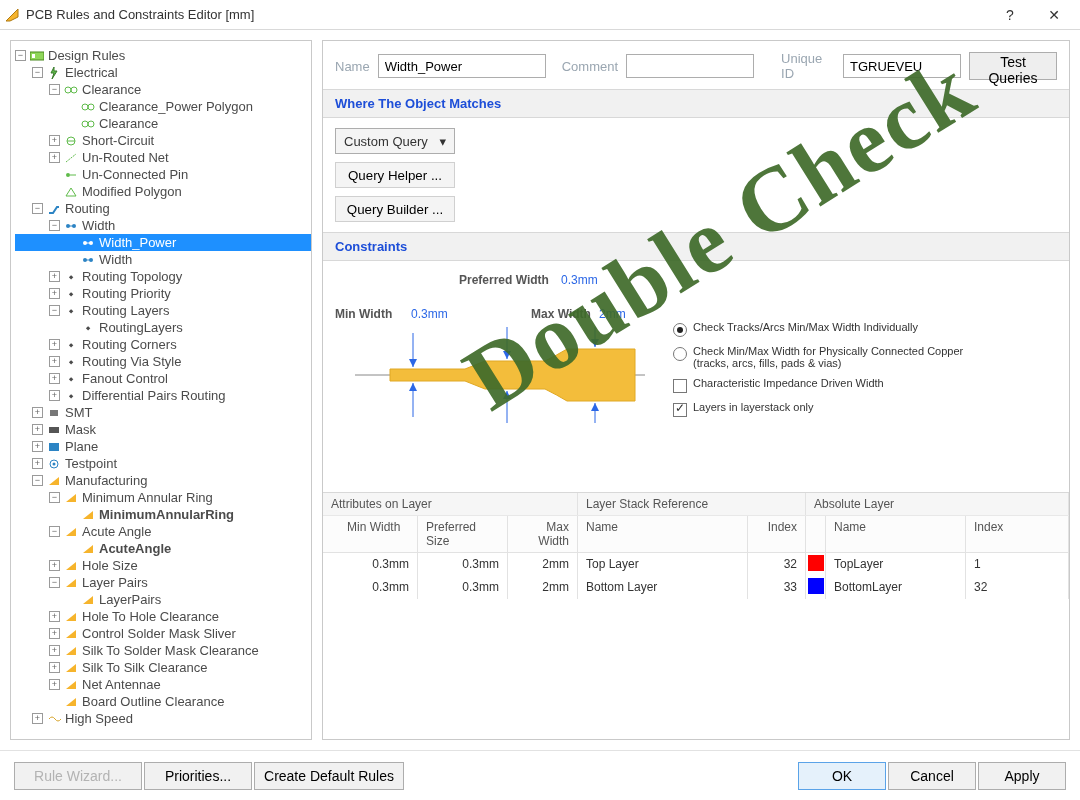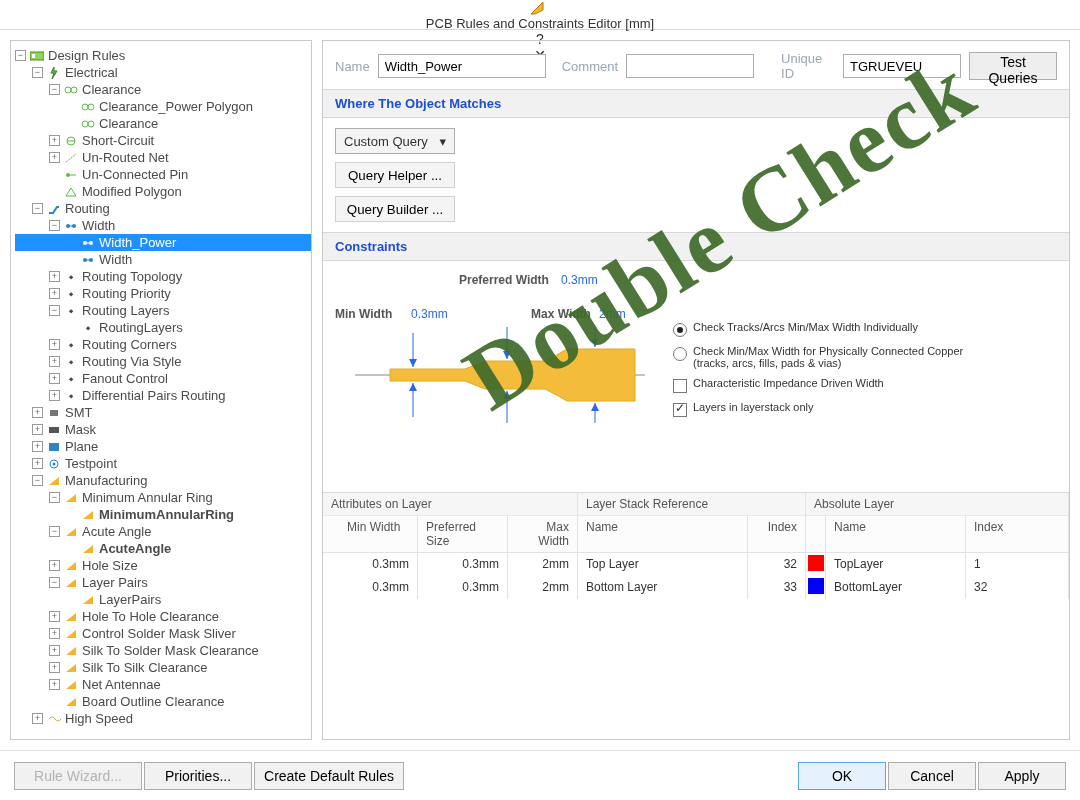--- a/index.html
+++ b/index.html
@@ -1,17 +1,17 @@
 <!DOCTYPE html>
 <html><head>
 <meta charset="utf-8">
 <style>
   * { box-sizing: border-box; font-family: "Segoe UI", Tahoma, sans-serif; }
   body { margin:0; width:1080px; height:800px; background:#fff; overflow:hidden; font-size:13px; color:#333;}
-  .titlebar { height:30px; border-bottom:1px solid #d9d9d9; display:flex; align-items:center; padding:0 4px;flex-direction:column;}
+  .titlebar { height:30px; border-bottom:1px solid #d9d9d9; display:flex; align-items:center; padding:0 4px;}
   .titlebar .icon { width:16px; height:16px; margin-right:6px; display:inline-block;}
   .titlebar .title { flex:1;}
   .titlebar .btn { width:44px; text-align:center; color:#333; font-size:14px;}
   .content { position:absolute; top:30px; left:0; right:0; bottom:50px; padding:10px; display:flex; gap:10px;}
   .tree-pane { width:302px; border:1px solid #c9c9c9; padding:6px 0 6px 4px; overflow:hidden; position:relative;}
   .right-pane { flex:1; border:1px solid #c9c9c9; display:flex; flex-direction:column;}
   .footer { position:absolute; bottom:0; left:0; right:0; height:50px; border-top:1px solid #e2e2e2; display:flex; align-items:center; padding:0 14px; gap:2px;}
   .footer .spacer { flex:1;}
   button.dlg { min-width:88px; height:28px; border:1px solid #adadad; background:#f1f1f1; cursor:pointer; font-size:14px;}
   button.dlg:disabled { color:#b3b3b3;}

